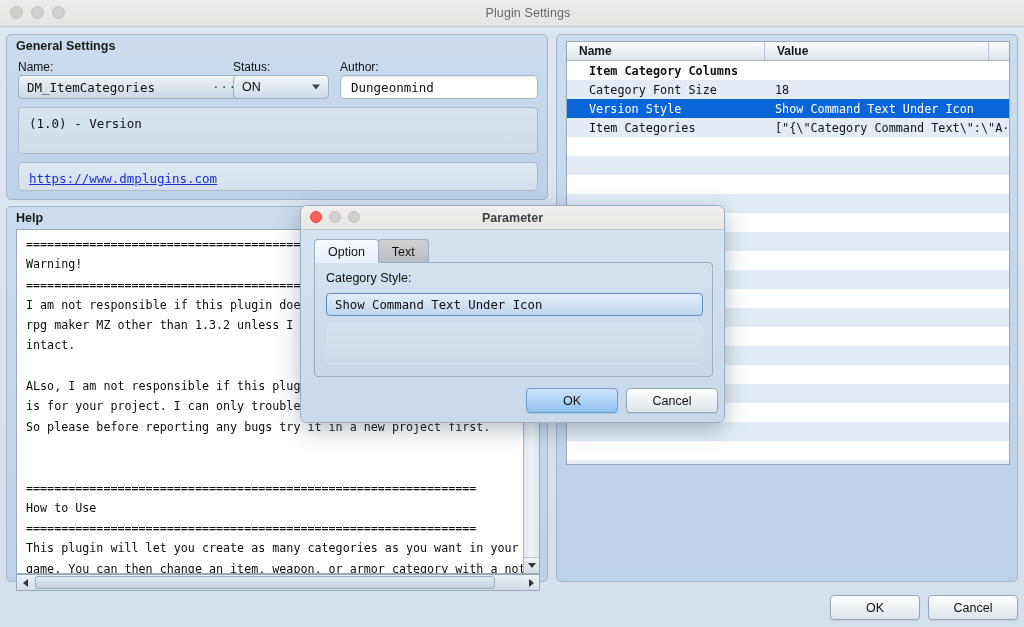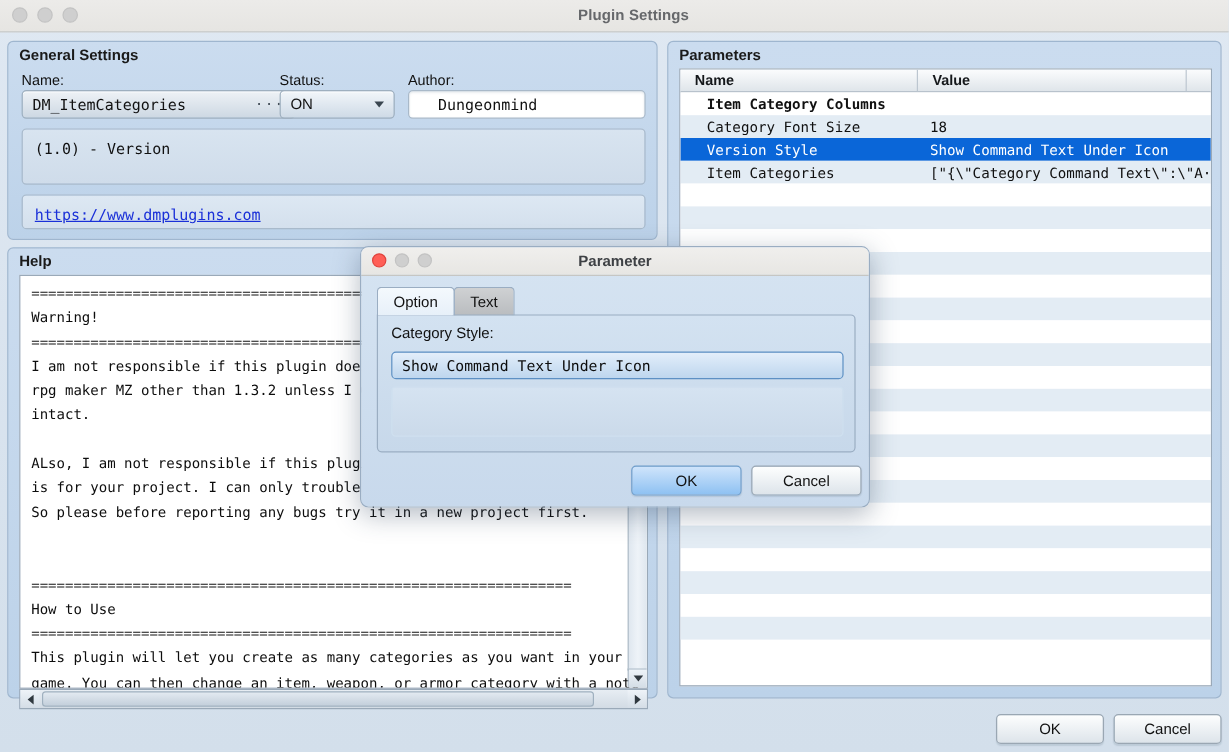--- a/index.html
+++ b/index.html
@@ -20,21 +20,21 @@
     position: absolute; left:0; top:0; width:1024px; height:27px;
     background: linear-gradient(180deg,#ecebe9 0%, #e6e5e2 100%);
     border-bottom: 1px solid #c9c9c6;
     display:flex; align-items:center;
   }
   .lights { position:absolute; left:10px; top:6px; display:flex; gap:8px; }
   .light { width:13px; height:13px; border-radius:50%; }
   .light.gray { background:#cfcfcf; border:1px solid #c3c3c3; }
   .light.red  { background:#ff5f57; border:1px solid #e0443e; }
   .win-title {
-    width:100%; text-align:center; font-size:12.5px; font-weight:bold;
+    width:100%; text-align:center; font-size:12.5px; font-weight:normal;
     color:#66686b; letter-spacing:.1px;margin-left:32px;
   }
 
   
   .group {
     position:absolute;
     background: linear-gradient(180deg,#cbdcef 0%, #bcd2e9 100%);
     border:1px solid #9fb6cf;
     border-radius:5px;
   }
@@ -51,21 +51,21 @@
   .fld-label { position:absolute; font-size:12px; color:#111; }
 
   .textfield {
     position:absolute;
     background:#fff;
     border:1px solid #a9b9c9;
     border-radius:4px;
     font-size:12.5px; color:#111;
     font-family:"DejaVu Sans Mono", monospace;
     display:flex; align-items:center;
-    padding:0 24px;
+    padding:0 10px;
     box-shadow: inset 0 1px 2px rgba(120,140,160,.22);
   }
   .btnfield {
     position:absolute;
     background: linear-gradient(180deg,#eef2f6 0%, #cdd8e3 100%);
     border:1px solid #9eafbf;
     border-radius:4px;
     font-size:12.5px; color:#111;
     font-family:"DejaVu Sans Mono", monospace;
     display:flex; align-items:center; justify-content:space-between;
@@ -148,21 +148,21 @@
           background:linear-gradient(180deg,#eef3f8 0%,#d4dde6 100%); }
   .hthumb {
     height:13px; flex:0 0 auto; width:460px; margin:0 2px;
     background: linear-gradient(180deg,#e3eaf1 0%,#c3cfdb 100%);
     border:1px solid #9fb0bf; border-radius:3px;
   }
   .htrack { flex:1; }
 
   
   .tbl {
-    position:absolute; left:9px; top:22px; width:444px; height:515px;
+    position:absolute; left:9px; top:6px; width:444px; height:424px;
     background:#fff; border:1px solid #9aa9b8; overflow:hidden;
   }
   .thead { display:flex; height:19px;
     background: linear-gradient(180deg,#fbfcfd 0%,#dfe5ea 100%);
     border-bottom:1px solid #a9b5c0; }
   .th { font-size:12px; font-weight:bold; color:#15181b; padding:2px 0 0 12px;
         border-right:1px solid #bcc6d0; }
   .th.c1 { width:198px; }
   .th.c2 { flex:1; }
   .th.c3 { width:20px; padding:0; border-right:none; }

